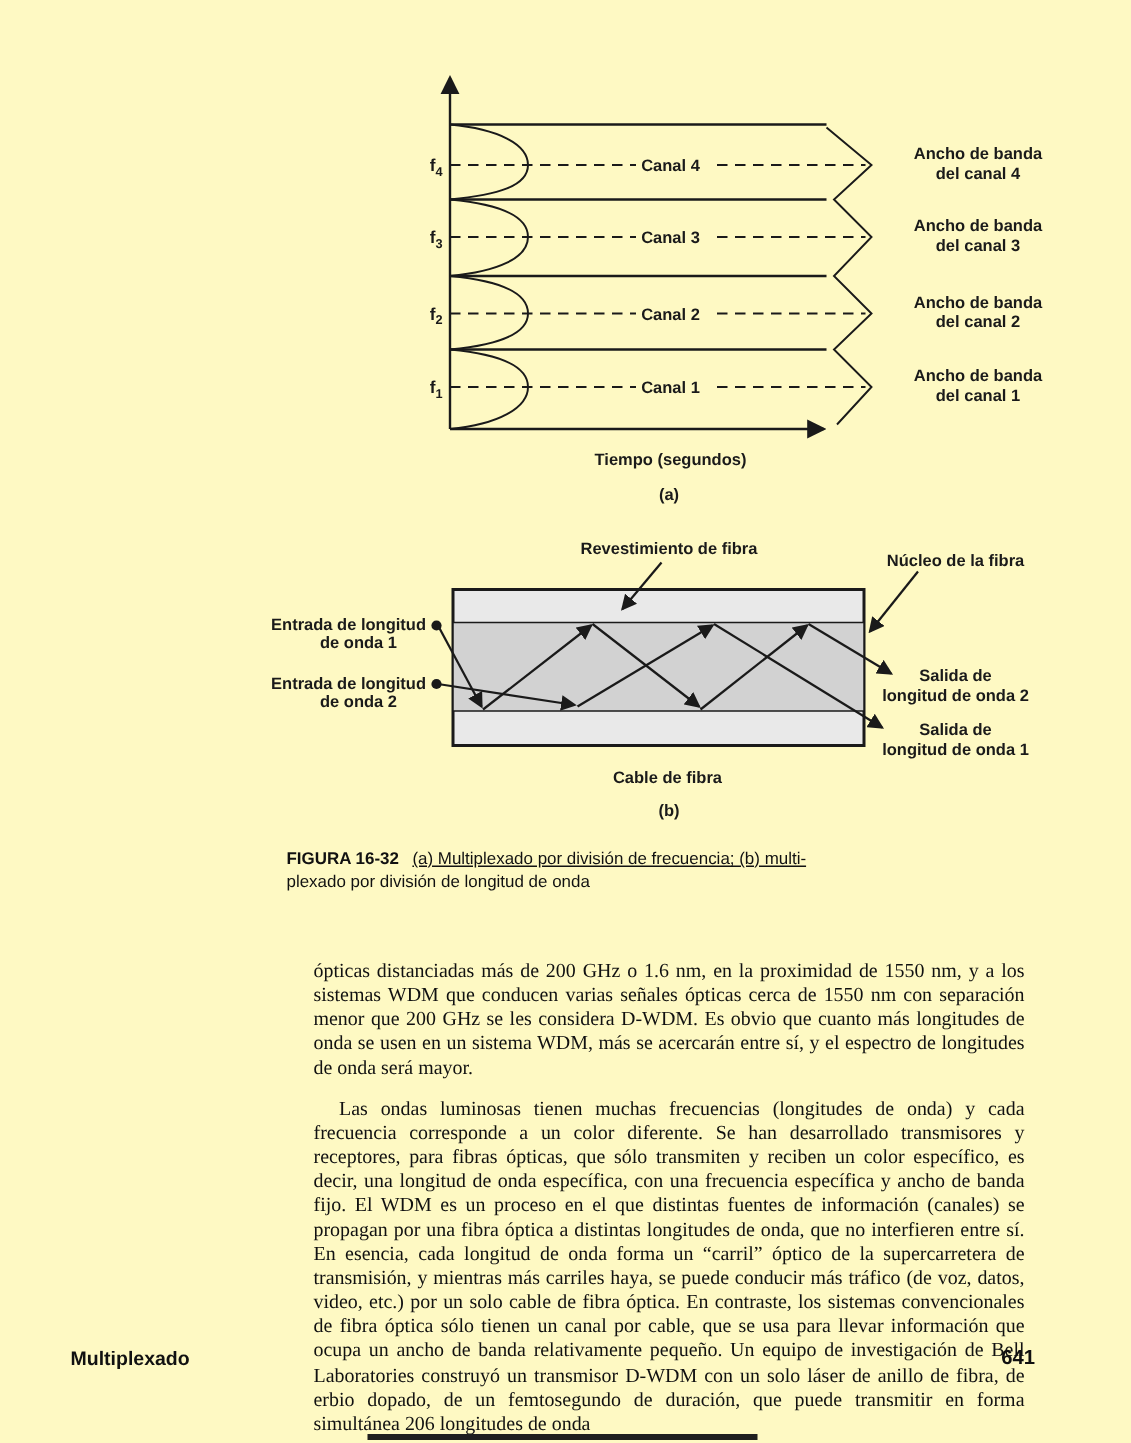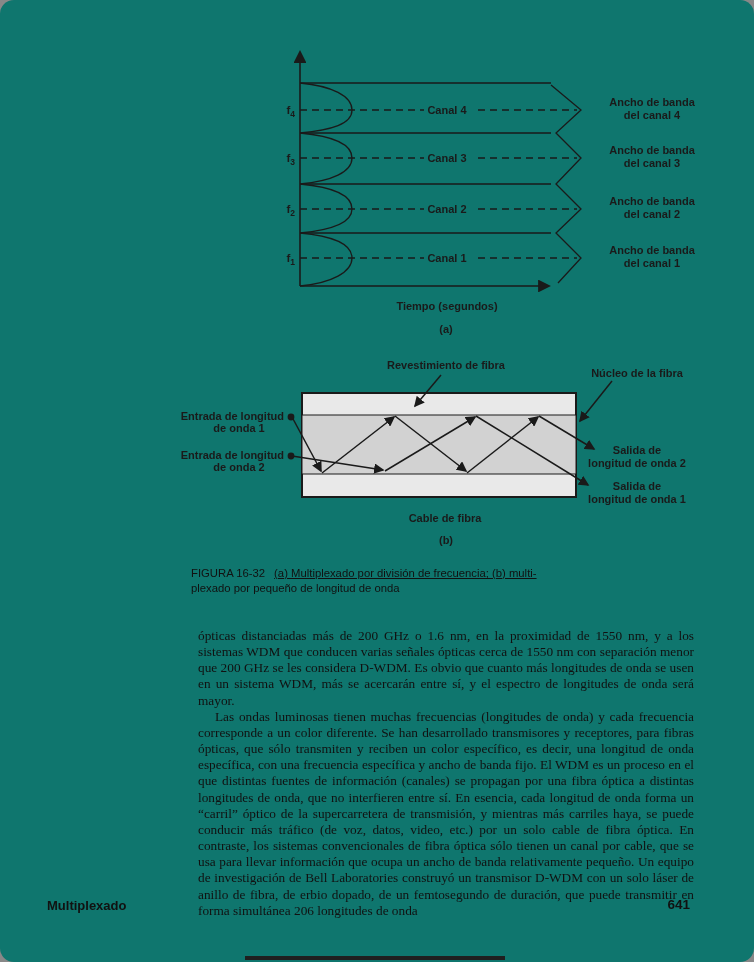--- a/index.html
+++ b/index.html
@@ -1,37 +1,37 @@
 <!DOCTYPE html>
 <html><head>
 <meta charset="utf-8">
 <style>
   html,body { margin:0; padding:0; background:#888; }
   .page {
     position:relative; width:754px; height:962px; margin:0 auto;
-    background:#0f766e; overflow:hidden;
-    font-family:"Liberation Sans", sans-serif; color:#1a1a1a;border-radius:14px;
+    background:#fef9c3; overflow:hidden;
+    font-family:"Liberation Sans", sans-serif; color:#1a1a1a;
   }
   svg { position:absolute; left:0; overflow:visible; }
   .fig-label { font:700 11px "Liberation Sans", sans-serif; fill:#1a1a1a; }
   .fig-label-f { font:700 11.5px "Liberation Sans", sans-serif; fill:#1a1a1a; }
   .stroke { stroke:#1a1a1a; fill:none; }
   .caption {
     position:absolute; left:191px; top:566px; width:370px;
     font:400 11.3px/15px "Liberation Sans", sans-serif; color:#111;
   }
   .caption .line { white-space:nowrap; }
-  .caption b { font-weight:400; }
+  .caption b { font-weight:700; }
   .caption .rest { margin-left:9px;text-decoration:underline; }
   .bodytext {
     position:absolute; left:198px; top:628px; width:496px;
     font:400 13.3px/16.15px "Liberation Serif", serif; color:#111;
     text-align:justify;
   }
-  .bodytext p { margin:0; }
+  .bodytext p { margin:11px; }
   .bodytext p.indent { text-indent:17px; }
   .footer-left {
     position:absolute; left:47px; top:898px;
     font:700 13px "Liberation Sans", sans-serif; color:#111;
   }
   .footer-page {
     position:absolute; right:64px; top:897px;
     font:700 13.5px "Liberation Sans", sans-serif; color:#111;
   }
   .watermark {
@@ -164,21 +164,21 @@
 
     <text class="fig-label" x="637" y="490" text-anchor="middle">Salida de</text>
     <text class="fig-label" x="637" y="503" text-anchor="middle">longitud de onda 1</text>
 
     <text class="fig-label" x="445" y="522" text-anchor="middle">Cable de fibra</text>
     <text class="fig-label" x="446" y="544" text-anchor="middle">(b)</text>
   </svg>
 
   <div class="caption">
     <div class="line"><b>FIGURA 16-32</b><span class="rest">(a) Multiplexado por división de frecuencia; (b) multi-</span></div>
-    <div class="line">plexado por pequeño de longitud de onda</div>
+    <div class="line">plexado por división de longitud de onda</div>
   </div>
 
   <div class="bodytext">
     <p>ópticas distanciadas más de 200 GHz o 1.6 nm, en la proximidad de 1550 nm, y a los sistemas WDM que conducen varias señales ópticas cerca de 1550 nm con separación menor que 200 GHz se les considera D-WDM. Es obvio que cuanto más longitudes de onda se usen en un sistema WDM, más se acercarán entre sí, y el espectro de longitudes de onda será mayor.</p>
     <p class="indent">Las ondas luminosas tienen muchas frecuencias (longitudes de onda) y cada frecuencia corresponde a un color diferente. Se han desarrollado transmisores y receptores, para fibras ópticas, que sólo transmiten y reciben un color específico, es decir, una longitud de onda específica, con una frecuencia específica y ancho de banda fijo. El WDM es un proceso en el que distintas fuentes de información (canales) se propagan por una fibra óptica a distintas longitudes de onda, que no interfieren entre sí. En esencia, cada longitud de onda forma un “carril” óptico de la supercarretera de transmisión, y mientras más carriles haya, se puede conducir más tráfico (de voz, datos, video, etc.) por un solo cable de fibra óptica. En contraste, los sistemas convencionales de fibra óptica sólo tienen un canal por cable, que se usa para llevar información que ocupa un ancho de banda relativamente pequeño. Un equipo de investigación de Bell Laboratories construyó un transmisor D-WDM con un solo láser de anillo de fibra, de erbio dopado, de un femtosegundo de duración, que puede transmitir en forma simultánea 206 longitudes de onda</p>
   </div>
 
   <div class="footer-left">Multiplexado</div>
   <div class="footer-page">641</div>
   <div class="watermark">www.FreeLibros.me</div>

